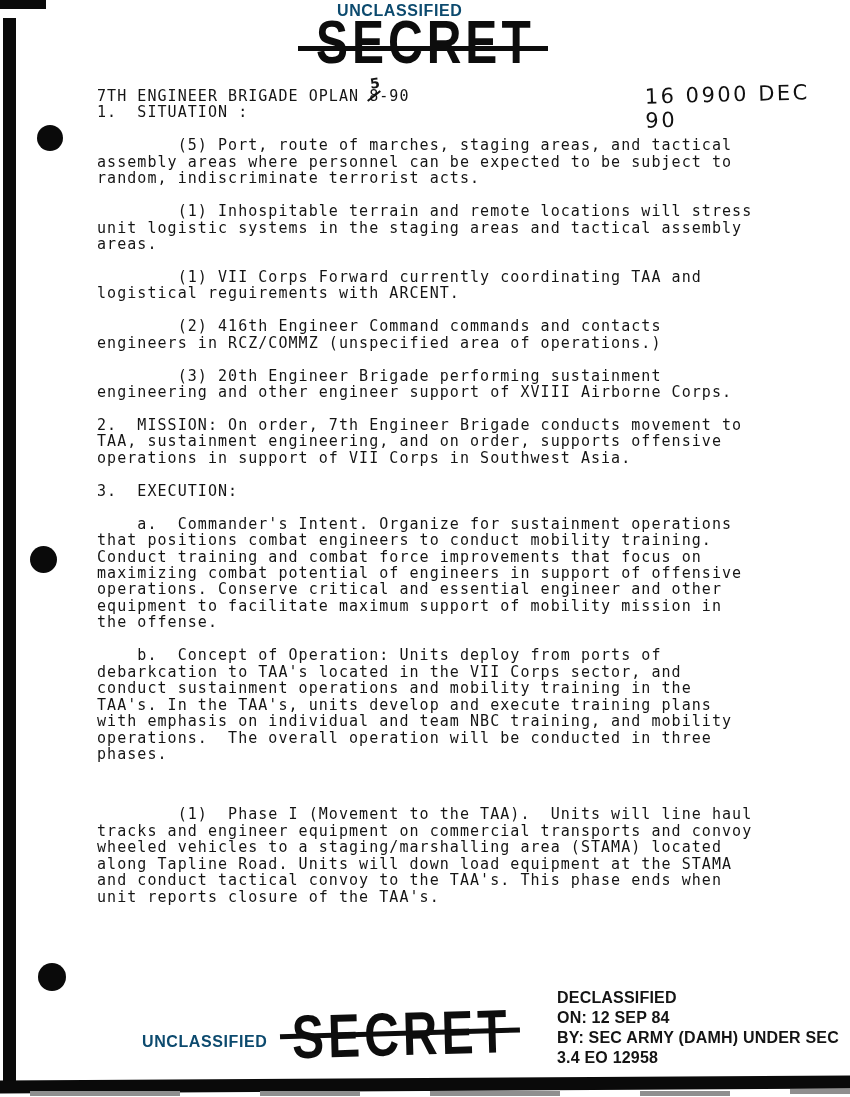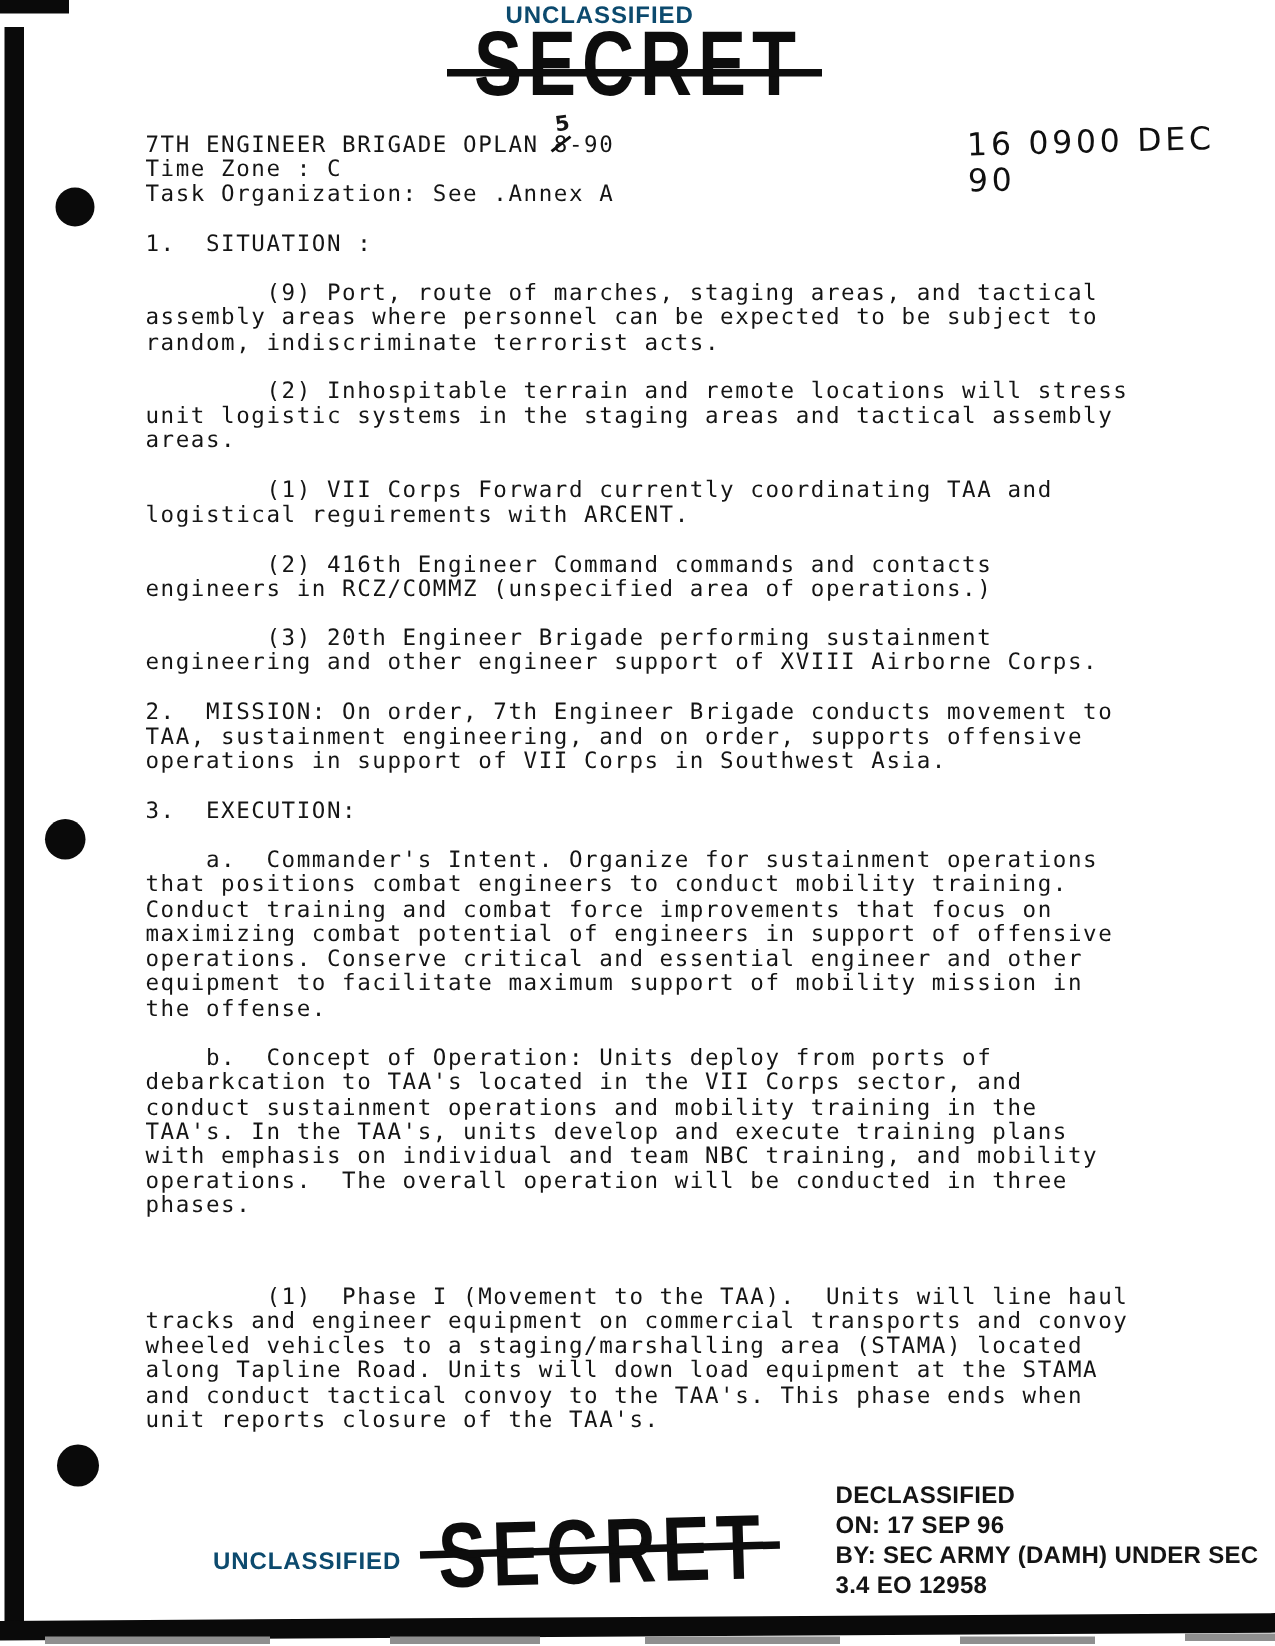--- a/index.html
+++ b/index.html
@@ -72,27 +72,25 @@
 <div class="abs stamp stamp-top">
   <span class="txt">SECRET</span>
   <span class="strike"></span>
 </div>
 
 <div class="abs handwriting hand-date">16 0900 DEC 90</div>
 
 <div class="abs doc-body">
   <div class="title-line"><span>7TH ENGINEER BRIGADE OPLAN </span><span class="struck"><span>8</span><span class="hand-five">5</span></span><span>-90</span></div>
   <div>
-      <div class="para">Time Zone : C
-Task Organization: See .Annex A</div>
       <div class="para">1.  SITUATION :</div>
-      <div class="para">        (9) Port, route of marches, staging areas, and tactical
+      <div class="para">        (5) Port, route of marches, staging areas, and tactical
 assembly areas where personnel can be expected to be subject to
 random, indiscriminate terrorist acts.</div>
-      <div class="para">        (2) Inhospitable terrain and remote locations will stress
+      <div class="para">        (1) Inhospitable terrain and remote locations will stress
 unit logistic systems in the staging areas and tactical assembly
 areas.</div>
       <div class="para">        (1) VII Corps Forward currently coordinating TAA and
 logistical reguirements with ARCENT.</div>
       <div class="para">        (2) 416th Engineer Command commands and contacts
 engineers in RCZ/COMMZ (unspecified area of operations.)</div>
       <div class="para">        (3) 20th Engineer Brigade performing sustainment
 engineering and other engineer support of XVIII Airborne Corps.</div>
       <div class="para">2.  MISSION: On order, 7th Engineer Brigade conducts movement to
 TAA, sustainment engineering, and on order, supports offensive
@@ -122,16 +120,16 @@
 </div>
 
 <div class="abs unclass" style="left:142px;top:1033px;">UNCLASSIFIED</div>
 <div class="abs stamp stamp-bottom">
   <span class="txt">SECRET</span>
   <span class="strike"></span>
 </div>
 
 <div class="abs declass">
   <div>DECLASSIFIED</div>
-  <div>ON: 17 SEP 96</div>
+  <div>ON: 12 SEP 84</div>
   <div>BY: SEC ARMY (DAMH) UNDER SEC</div>
   <div>3.4 EO 12958</div>
 </div>
 
 </body></html>

